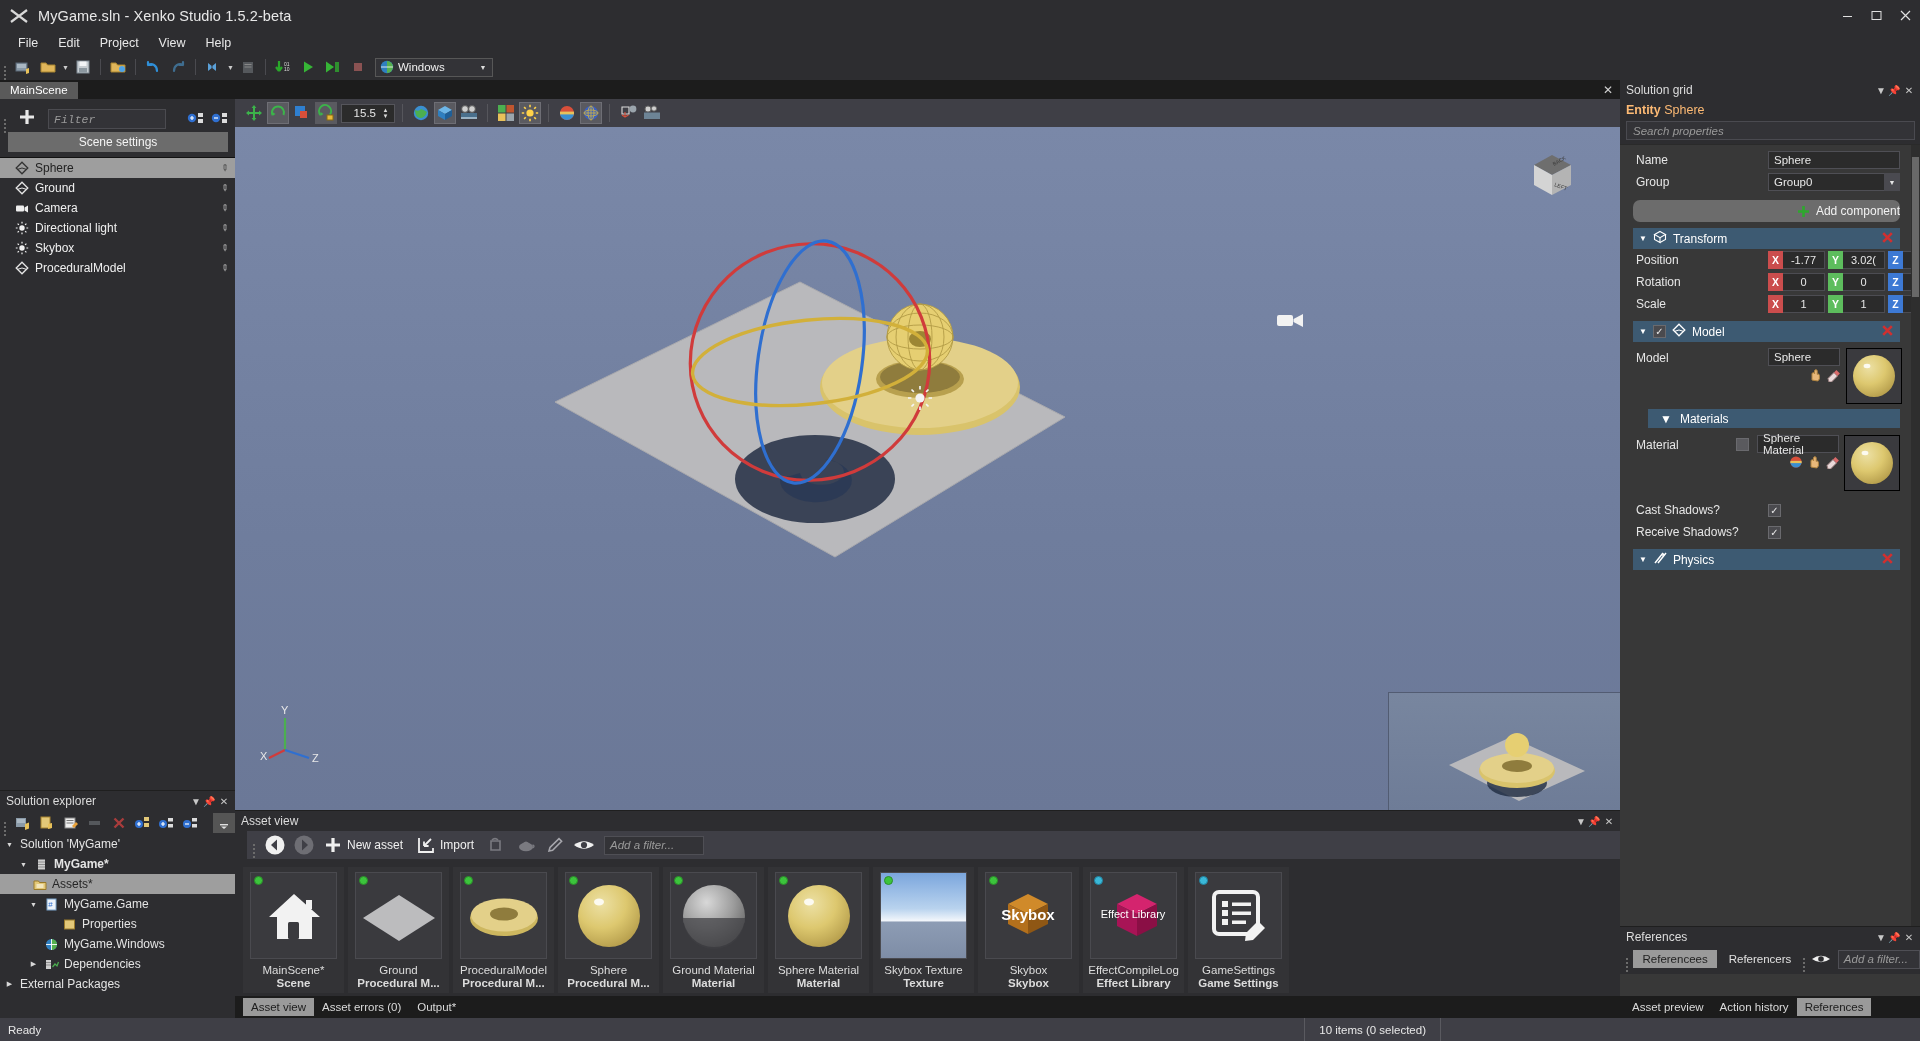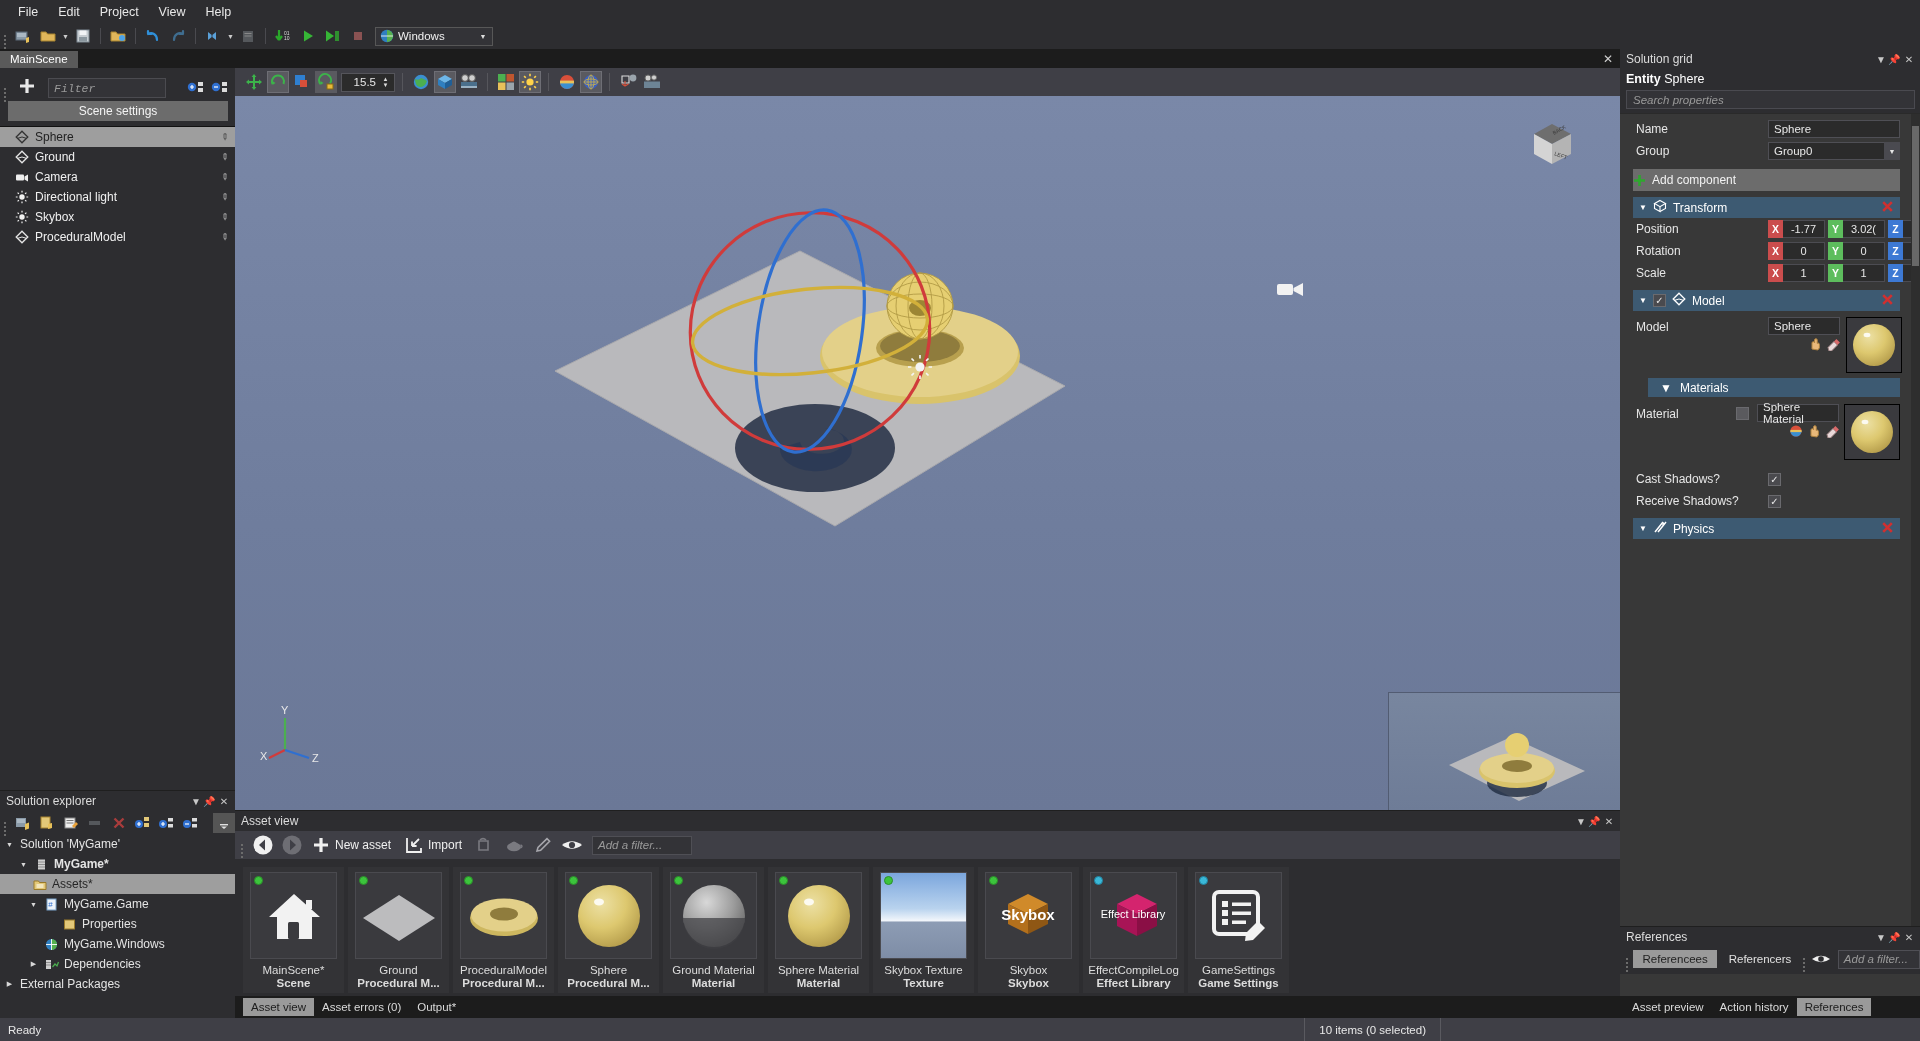--- a/index.html
+++ b/index.html
@@ -102,21 +102,21 @@
   .minimap {
     position:absolute; right:0; bottom:0; width:232px; height:118px;
     background: linear-gradient(180deg,#78869f,#6e7c97); border-left:1px solid #525c72; border-top:1px solid #525c72;
   }
   .viewcube { position:absolute; right: 42px; top: 22px; width:52px; height:52px; }
   .cam-icon { position:absolute; left:1040px; top:182px; color:#fff; }
   .light-icon { position:absolute; left:672px; top:258px; color:#fff;}
 
   
   .assetview { height: 208px; flex:0 0 208px; display:flex; flex-direction:column; background:#2d2d30; border-top:1px solid #1f1f1f;}
-  .av-toolbar { height:28px; background:#3f3f46; display:flex; align-items:center; padding-left:6px; gap:3px; flex:0 0 28px;}
+  .av-toolbar { height:28px; background:#3f3f46; display:flex; align-items:center; padding-left:6px; gap:3px; flex:0 0 28px;margin-left:12px;}
   .av-nav { width:26px;height:24px;display:flex;align-items:center;justify-content:center;}
   .av-txtbtn { display:flex; align-items:center; gap:5px; padding:2px 7px 2px 4px; height:24px;}
   .av-txtbtn span { font-size:12px; }
   .av-filter { width:100px;height:19px;background:#333337;border:1px solid #4f4f55;display:flex;align-items:center;padding:0 5px;margin-left:4px;}
   .av-filter span { font-size:11.5px;color:#9a9a9a;font-style:italic;}
   .asset-grid { flex:1 1 auto; display:flex; align-items:flex-start; gap:4px; padding:8px 6px 0 8px; overflow:hidden; background:#2d2d30;}
   .asset-card { width:101px; display:flex; flex-direction:column; align-items:center; background:#333336; padding:5px 2px 4px; }
   .thumb { width:87px; height:87px; border:1px solid #4a4a4f; position:relative; display:flex; align-items:center; justify-content:center; background:#3a3a3e; overflow:hidden;}
   .thumb .dot { position:absolute; left:3px; top:3px; width:9px; height:9px; border-radius:50%; }
   .asset-name { font-size:11.5px; color:#dcdcdc; margin-top:5px; white-space:nowrap; overflow:hidden; text-overflow:ellipsis; max-width:99px; text-align:center;}
@@ -131,34 +131,34 @@
   .se-btn { width:22px;height:20px;display:flex;align-items:center;justify-content:center;}
   .sol-tree { flex:1 1 auto; overflow:hidden; }
   .sol-row { height:20px; display:flex; align-items:center; gap:5px; font-size:12px; color:#e4e4e4; }
   .sol-row.selected { background:#9e9e9e; color:#262626; }
   .tri { width:11px; flex:0 0 11px; display:flex; align-items:center; justify-content:center; font-size:7px; color:#d8d8d8;}
   .sicon { width:15px; flex:0 0 15px; display:flex; align-items:center; justify-content:center;}
   .bold { font-weight:bold; }
 
   
   .propgrid { flex:1 1 auto; display:flex; flex-direction:column; min-height:0; background:#2d2d30; }
-  .entity-line { font-size:12.5px; padding:3px 0 3px 6px; color:#ffffff;}
+  .entity-line { font-size:12.5px; padding:3px 0 3px 6px; color:#fdba74;}
   .search-props { margin:1px 5px 0 6px; height:19px; background:#333337; border:1px solid #4a4a50; display:flex; align-items:center; padding:0 6px;}
   .search-props span { font-size:11.5px; color:#9a9a9a; font-style:italic;}
   .pg-body { flex:1 1 auto; margin-top:4px; background:#383838; overflow:hidden; position:relative; border-top:1px solid #2a2a2a;}
   .pg-scroll { position:absolute; right:0; top:0; bottom:0; width:9px; background:#2e2e2e;}
   .pg-thumb { position:absolute; right:1px; top:12px; width:7px; height:140px; background:#686868;}
   .pg-inner { padding-right:11px; }
   .prop-row { height:22px; display:flex; align-items:center; padding-left:16px; font-size:12px; color:#e6e6e6; }
   .prop-label { width:132px; flex:0 0 132px;}
   .field { height:18px; background:#2b2b2b; border:1px solid #4f4f55; display:flex; align-items:center; padding:0 5px; font-size:11.5px; color:#e8e8e8;}
   .combo-arrow { width:16px; height:18px; background:#4a4a50; display:flex; align-items:center; justify-content:center; font-size:7px; }
   .add-component {
     margin:7px 9px 0 13px; height:22px; background:#6c6c6c; color:#f2f2f2; display:flex;
-    align-items:center; justify-content:flex-start; gap:6px; font-size:12px;
+    align-items:center; justify-content:flex-end; gap:6px; font-size:12px;border-radius:7px;
   }
   .sec-header {
     height:21px; background:#3d5a72; display:flex; align-items:center; gap:6px;
     padding:0 6px 0 6px; margin:6px 9px 0 13px; font-size:12px; color:#fff;
   }
   .sec-header .tri-d { font-size:8px; }
   .sec-header .nm { flex:1 1 auto; }
   .sub-header {
     height:19px; background:#3d5a72; display:flex; align-items:center; gap:8px;
     padding-left:12px; margin:5px 9px 0 28px; font-size:12px; color:#fff;
@@ -183,20 +183,46 @@
   .statusbar { height:23px; background:#3f3f46; display:flex; align-items:center; flex:0 0 23px; font-size:11.5px; color:#e8e8e8;}
   .sb-left { padding-left:8px; flex:0 0 auto;}
   .sb-mid { margin-left:auto; border-left:1px solid #5a5a60; padding:0 14px; height:23px; display:flex; align-items:center;}
   .sb-right { width:480px; border-left:1px solid #5a5a60; height:23px;}
 </style>
 </head>
 <body>
 
 <div id="app">
 
+  <div class="titlebar">
+    <div class="logo-x">
+      <svg width="22" height="22" viewBox="0 0 22 22">
+        <path d="M3 5 L11 11 L3 17" fill="none" stroke="#d8d8d8" stroke-width="2.2"></path>
+        <path d="M19 5 L11 11 L19 17" fill="none" stroke="#d8d8d8" stroke-width="2.2"></path>
+      </svg>
+    </div>
+    <div class="title-text">MyGame.sln - Xenko Studio 1.5.2-beta</div>
+    <div class="win-buttons">
+      <div class="win-btn">
+        <svg width="11" height="11" viewBox="0 0 11 11">
+            <rect x="1" y="6" width="9" height="1" fill="#e0e0e0"></rect>
+          </svg>
+      </div>
+      <div class="win-btn">
+        <svg width="11" height="11" viewBox="0 0 11 11">
+            <rect x="1" y="1.5" width="9" height="8" fill="none" stroke="#e0e0e0" stroke-width="1"></rect>
+          </svg>
+      </div>
+      <div class="win-btn close">
+        <svg width="11" height="11" viewBox="0 0 11 11">
+            <path d="M1 1 L10 10 M10 1 L1 10" stroke="#e0e0e0" stroke-width="1.2"></path>
+          </svg>
+      </div>
+    </div>
+  </div>
 
   <div class="menubar">
     <div class="menu-item">File</div>
     <div class="menu-item">Edit</div>
     <div class="menu-item">Project</div>
     <div class="menu-item">View</div>
     <div class="menu-item">Help</div>
   </div>
 
   <div class="toolbar">

